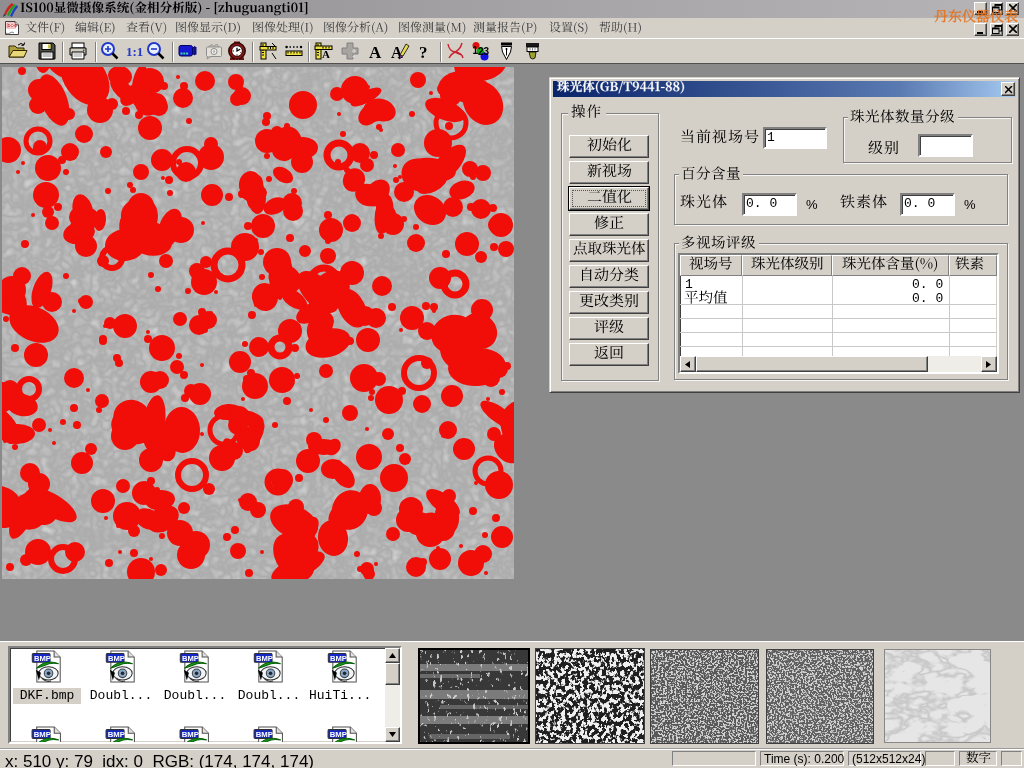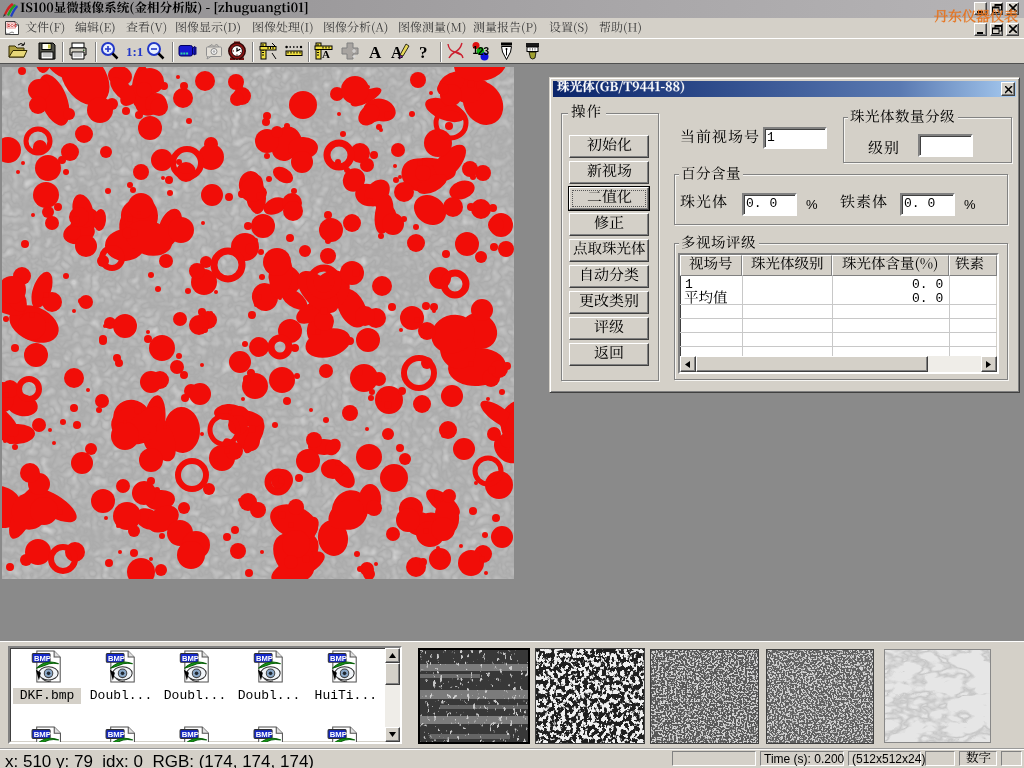--- a/index.html
+++ b/index.html
@@ -932,21 +932,21 @@
 <svg class="abs" style="left:253px;top:650px" width="31" height="33" viewBox="0 0 30 32.5">
     <use href="#bmp"></use>
   </svg>
 <div class="abs" style="left:235px;top:688px;width:68px;height:16px;font-family:'Liberation Mono',monospace;font-size:13px;text-align:center;white-space:nowrap">Doubl...</div>
 <svg class="abs" style="left:253px;top:726px" width="31" height="16" viewBox="0 0 30 15.5">
     <use href="#bmp"></use>
   </svg>
 <svg class="abs" style="left:327px;top:650px" width="31" height="33" viewBox="0 0 30 32.5">
     <use href="#bmp"></use>
   </svg>
-<div class="abs" style="left:309px;top:688px;width:68px;height:16px;font-family:'Liberation Mono',monospace;font-size:13px;text-align:right;white-space:nowrap">HuiTi...</div>
+<div class="abs" style="left:309px;top:688px;width:68px;height:16px;font-family:'Liberation Mono',monospace;font-size:13px;text-align:left;white-space:nowrap">HuiTi...</div>
 <svg class="abs" style="left:327px;top:726px" width="31" height="16" viewBox="0 0 30 15.5">
     <use href="#bmp"></use>
   </svg>
 <div class="abs" style="left:385px;top:648px;width:15px;height:94px;background:#efede8"></div>
 <div class="abs raised" style="left:385px;top:648px;width:15px;height:15px"></div>
 <svg class="abs" style="left:389px;top:653px" width="7" height="5">
     <path d="M0 5 L3.5 0 L7 5 Z" fill="#000"></path>
   </svg>
 <div class="abs raised" style="left:385px;top:727px;width:15px;height:15px"></div>
 <svg class="abs" style="left:389px;top:732px" width="7" height="5">

